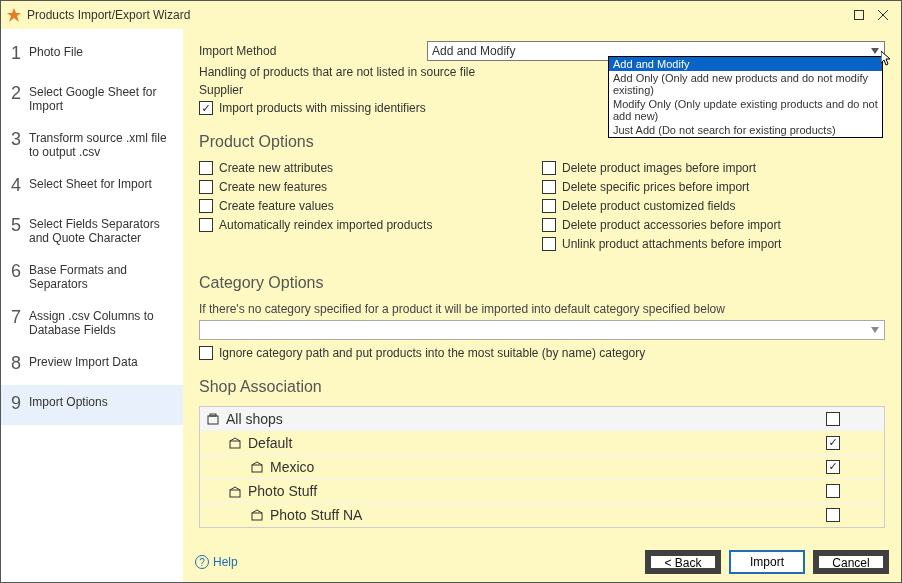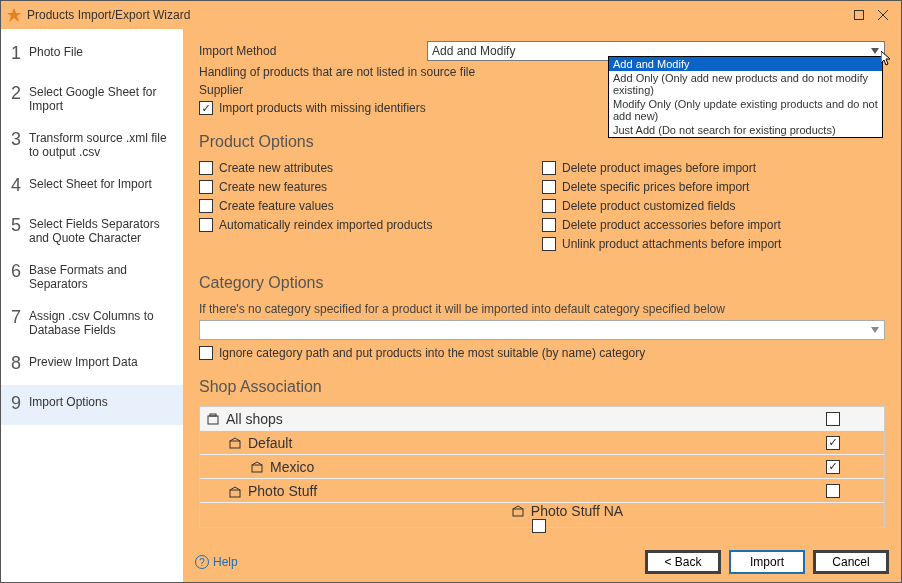--- a/index.html
+++ b/index.html
@@ -1,18 +1,18 @@
 <!DOCTYPE html>
 <html><head>
 <meta charset="utf-8">
 <style>
 * { box-sizing: border-box; margin: 0; padding: 0; font-family: "Segoe UI", Tahoma, sans-serif; }
 body { background: #fff; }
 .window {
-  width: 902px; height: 583px; border: 1px solid #555; position: relative; background: #fdba74;
+  width: 902px; height: 583px; border: 1px solid #555; position: relative; background: #fef9c3;
 }
 .titlebar {
   height: 28px; display: flex; align-items: center; padding: 0 6px; font-size: 12px; color: #333;
 }
 .titlebar-icon { width: 14px; height: 14px; margin-right: 6px; }
 .titlebar-spacer { flex: 1; }
 .win-btn { width: 24px; height: 24px; display: flex; align-items: center; justify-content: center; cursor: pointer; }
 .main { display: flex; height: calc(100% - 28px); }
 .sidebar {
   width: 186px; border: none; padding-top: 6px; background: #fff;
@@ -49,36 +49,36 @@
 .options-col .checkbox-row { margin-bottom: 5px; }
 .cat-hint { font-size: 12px; color: #444; margin-bottom: 4px; }
 .cat-combo { width: 686px; height: 20px; border: 1px solid #aaa; background: #fff; position: relative; }
 .cat-combo-arrow { position: absolute; right: 2px; top: 2px; width: 14px; height: 14px; display:flex; align-items:center; justify-content:center;}
 .shop-table {
   width: 686px; border: 1px solid #ccc; margin-top: 6px;
 }
 .shop-row {
   display: flex; align-items: center; height: 24px; border-bottom: 1px solid #f2f2f2; font-size: 14px;
 }
-.shop-row:last-child { border-bottom: none; flex-direction: column; }
+.shop-row:last-child { border-bottom: none; }
 .shop-row.header { background: #f5f5f5; }
 .shop-icon { width: 14px; height: 14px; margin: 0 6px 0 0; display:flex; align-items:center; justify-content:center;}
 .shop-indent-0 { padding-left: 6px; }
 .shop-indent-1 { padding-left: 28px; }
 .shop-indent-2 { padding-left: 50px; }
 .shop-label { flex: 1; }
 .shop-cb-cell { width: 96px; display:flex; justify-content:center; }
 .footer {
   position: absolute; bottom: 8px; left: 12px; right: 12px; display: flex; align-items: center;
 }
 .help-link { color: #1a6fb5; display: flex; align-items: center; font-size: 12px; cursor: pointer; }
 .help-icon { width: 14px; height: 14px; border: 1px solid #1a6fb5; border-radius: 50%; display:flex; align-items:center; justify-content:center; font-size:10px; margin-right:4px;}
 .footer-spacer { flex: 1; }
 .btn {
-  min-width: 76px; height: 24px; border: 3px solid #404040; background: #fff; margin-left: 8px; font-size: 12px; cursor: pointer; padding: 0 10px;
+  min-width: 76px; height: 24px; border: 6px solid #404040; background: #fff; margin-left: 8px; font-size: 12px; cursor: pointer; padding: 0 10px;
 }
 .btn.default { border: 2px solid #1a6fb5; }
 .cursor-img { position: absolute; left: 698px; top: 22px; z-index: 20; pointer-events: none; }
 </style>
 </head>
 <body>
 
 <div class="window">
 
   <div class="titlebar">

